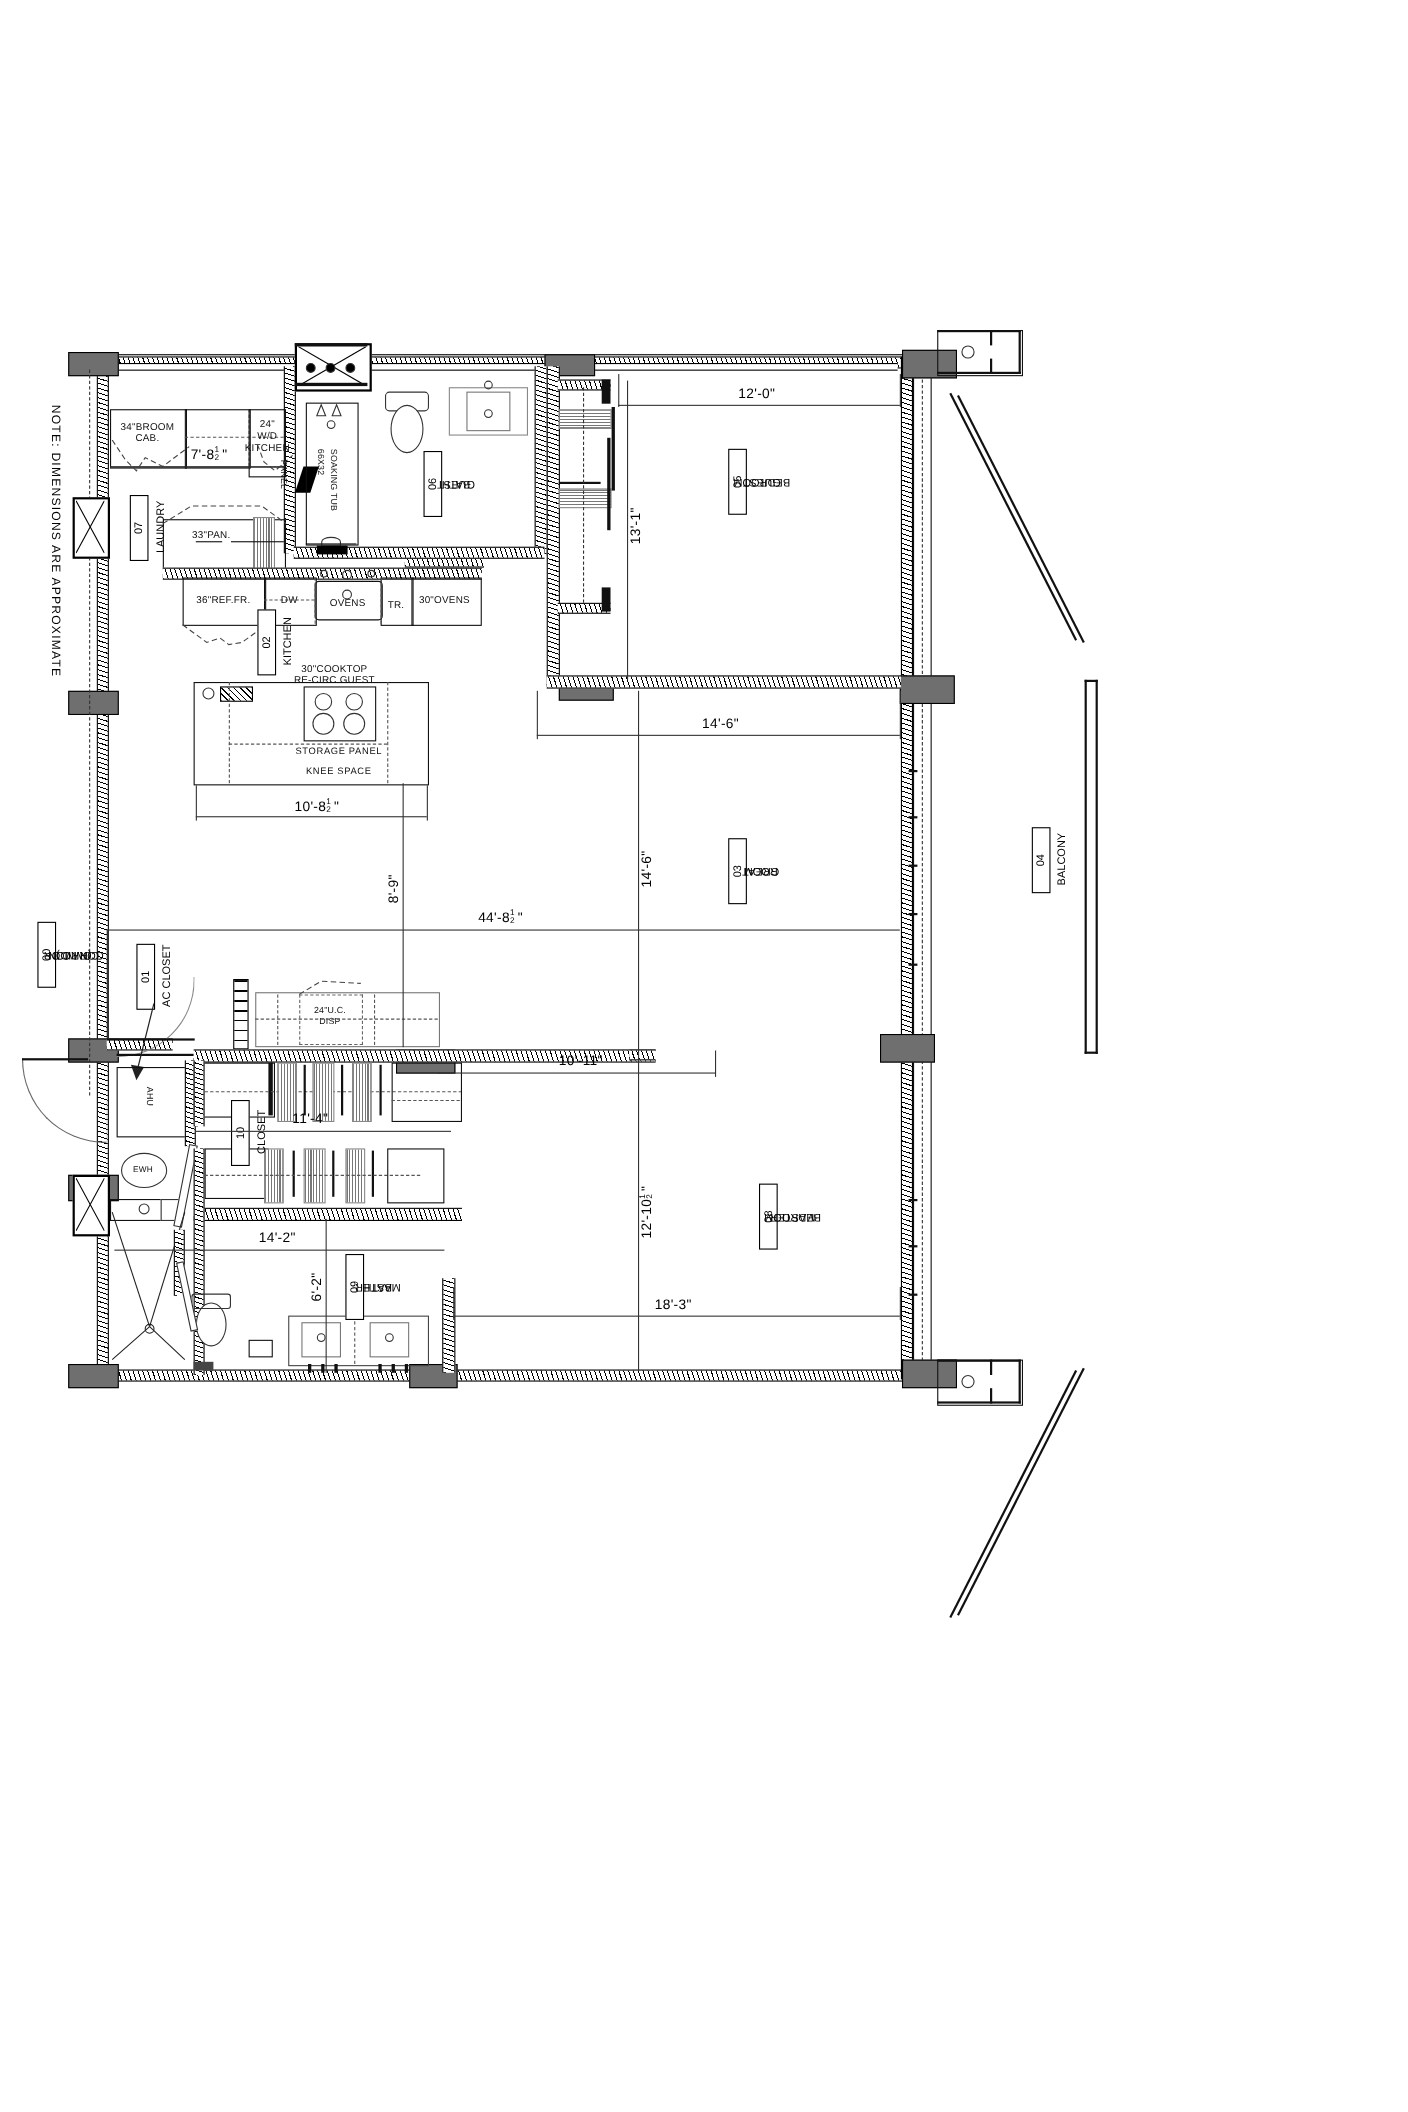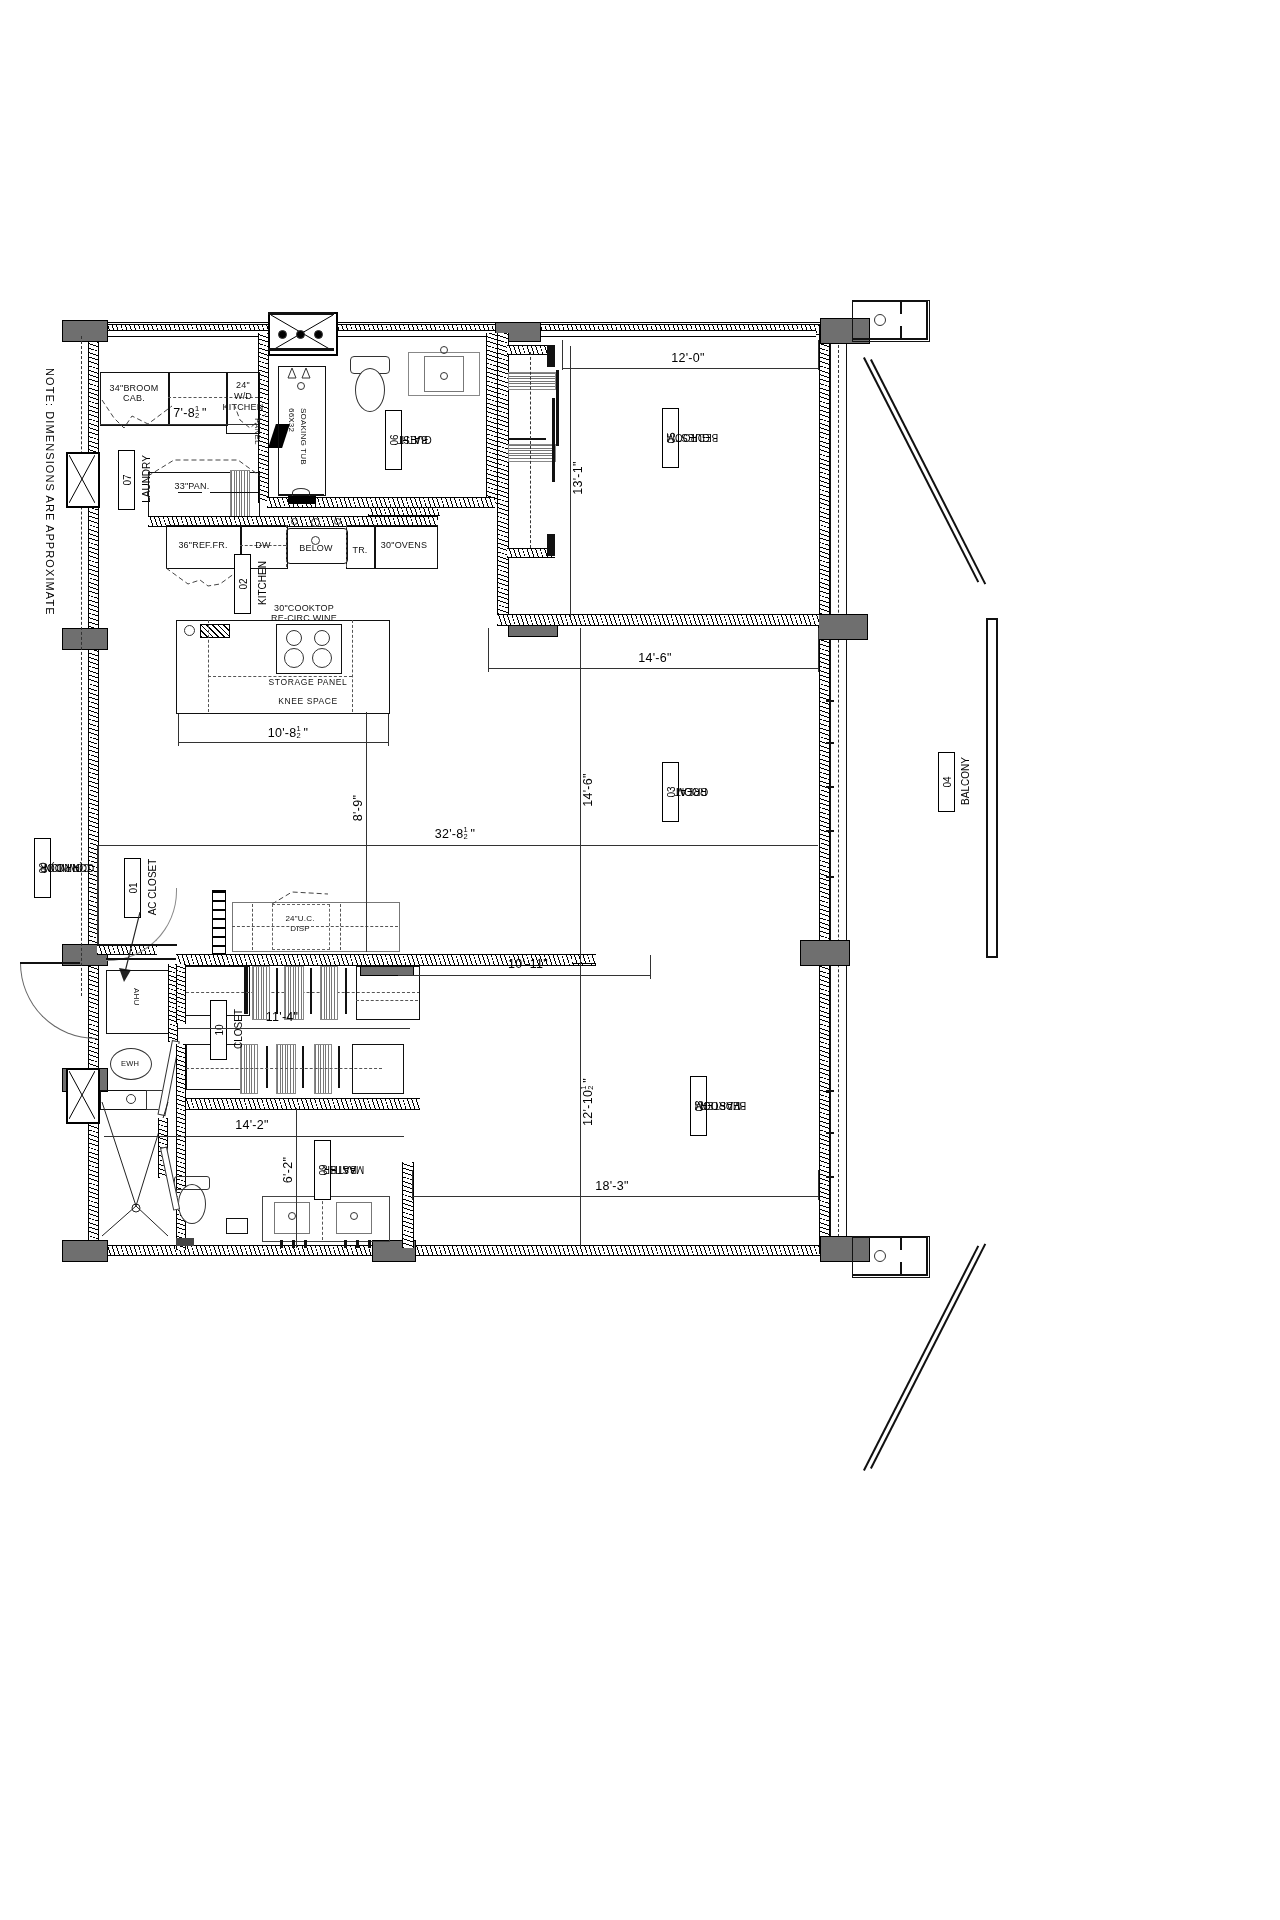--- a/index.html
+++ b/index.html
@@ -216,39 +216,39 @@
   <div class="dash" style="left:240px;top:545px;width:46px;"></div>
   <div class="dashv" style="left:286px;top:525px;height:42px;"></div>
   <div class="dashv" style="left:346px;top:525px;height:42px;"></div>
   <div class="circ" style="left:291px;top:518px;width:5px;height:5px;"></div>
   <div class="circ" style="left:311px;top:518px;width:7px;height:7px;"></div>
   <div class="circ" style="left:334px;top:518px;width:5px;height:5px;"></div>
   <div class="circ" style="left:311px;top:536px;width:7px;height:7px;"></div>
 
   <div class="txt c" style="left:203px;top:545px;">36"REF.FR.</div>
   <div class="txt c" style="left:263px;top:545px;">DW</div>
-  <div class="txt c" style="left:316px;top:548px;">BELOW</div>
+  <div class="txt c" style="left:316px;top:548px;">OVENS</div>
   <div class="txt c" style="left:360px;top:550px;">TR.</div>
   <div class="txt c" style="left:404px;top:545px;">30"OVENS</div>
   <svg style="position:absolute;left:164px;top:566px;" width="80" height="22">
     <polyline points="2,2 24,18 36,14 44,20 56,18 78,2" fill="none" stroke="#444" stroke-width="1" stroke-dasharray="5,3"></polyline>
   </svg>
 
   <div class="roomtag" style="left:234px;top:554px;">
     <div class="num">
         <span>02</span>
       </div>
     <div class="nm" style="width:26px;">
         <span>KITCHEN</span>
       </div>
   </div>
 
   <div class="box" style="left:176px;top:620px;width:212px;height:92px;"></div>
   <div class="txt c" style="left:304px;top:608px;">30"COOKTOP</div>
-  <div class="txt c" style="left:304px;top:618px;">RE-CIRC.WINE</div>
+  <div class="txt c" style="left:304px;top:618px;">RE-CIRC.GUEST</div>
   <div class="box" style="left:276px;top:624px;width:64px;height:48px;"></div>
   <div class="circ" style="left:286px;top:630px;width:14px;height:14px;"></div>
   <div class="circ" style="left:314px;top:630px;width:14px;height:14px;"></div>
   <div class="circ" style="left:284px;top:648px;width:18px;height:18px;"></div>
   <div class="circ" style="left:312px;top:648px;width:18px;height:18px;"></div>
   <div class="circ" style="left:184px;top:625px;width:9px;height:9px;"></div>
   <div class="abs" style="left:200px;top:624px;width:28px;height:12px;border:1.6px solid #000;
        background:repeating-linear-gradient(45deg,#000 0 1px,#fff 1px 4px);"></div>
   <div class="dashv" style="left:208px;top:620px;height:92px;"></div>
   <div class="dashv" style="left:352px;top:620px;height:92px;"></div>
@@ -501,21 +501,21 @@
   <div class="ext" style="left:388px;top:714px;height:32px;"></div>
   <div class="dim" style="left:288px;top:733px;">
     <span>10'-8</span><span class="frac"><b class="n">1</b><b class="d">2</b></span><span>"</span>
   </div>
 
   <div class="dimlineV" style="left:366px;top:712px;height:240px;"></div>
   <div class="dim" style="left:358px;top:808px;transform:translate(-50%,-50%) rotate(-90deg);">8'-9"</div>
 
   <div class="dimline" style="left:97px;top:845px;width:721px;"></div>
   <div class="dim" style="left:455px;top:834px;">
-    <span>32'-8</span><span class="frac"><b class="n">1</b><b class="d">2</b></span><span>"</span>
+    <span>44'-8</span><span class="frac"><b class="n">1</b><b class="d">2</b></span><span>"</span>
   </div>
 
   <div class="dimline" style="left:398px;top:975px;width:252px;"></div>
   <div class="ext" style="left:650px;top:955px;height:24px;"></div>
   <div class="dim" style="left:528px;top:964px;">10'-11"</div>
 
   <div class="dimline" style="left:178px;top:1028px;width:232px;"></div>
   <div class="dim" style="left:282px;top:1017px;">11'-4"</div>
 
   <div class="dimline" style="left:104px;top:1136px;width:300px;"></div>

